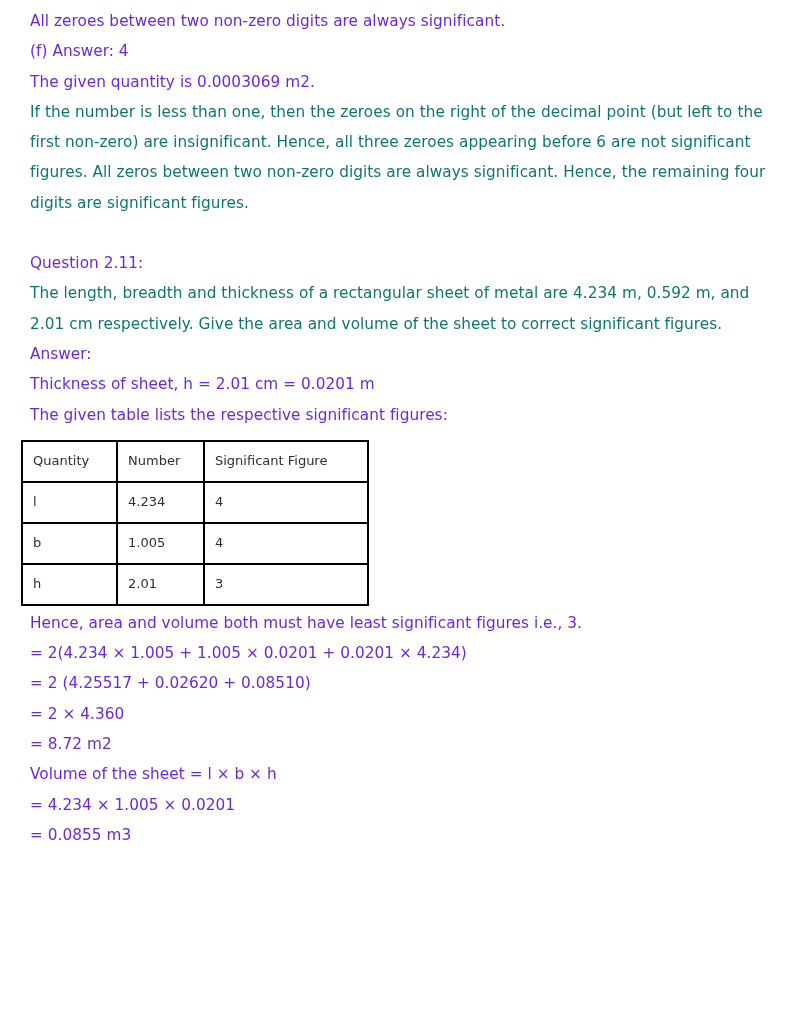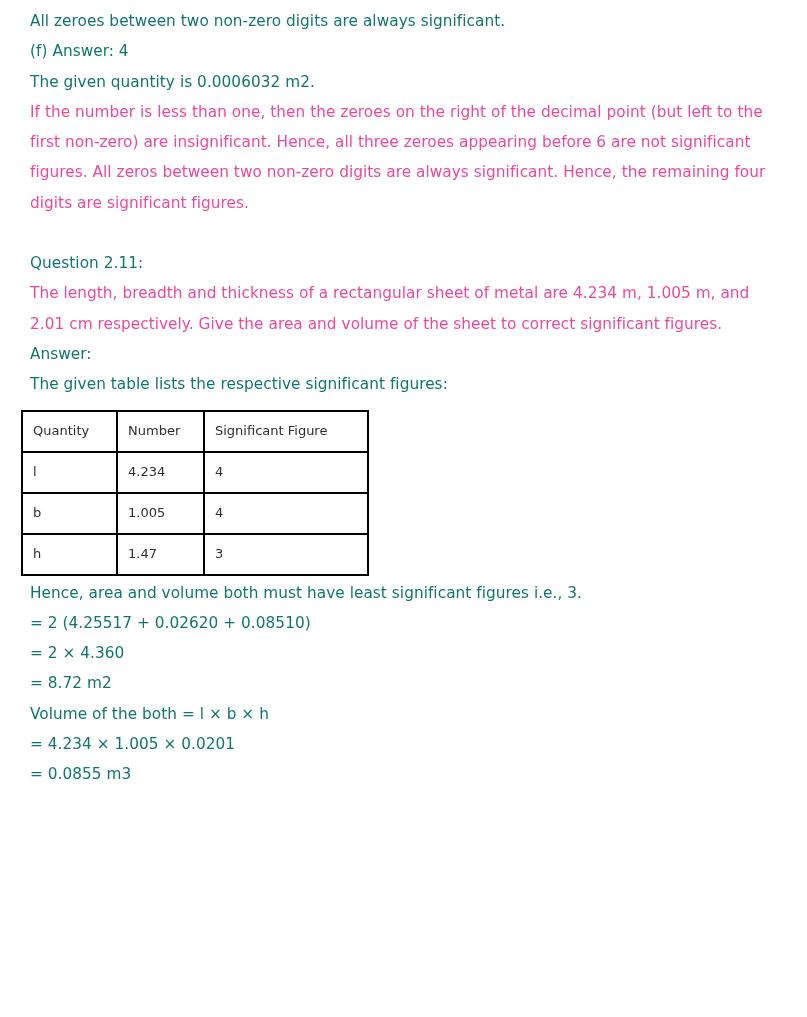--- a/index.html
+++ b/index.html
@@ -22,28 +22,28 @@
     box-sizing: border-box;
   }
   .content {
     padding-left: 30px;
     padding-right: 20px;
     padding-top: 6px;
   }
   .line {
     font-size: 15.3px;
     line-height: 30.3px;
-    color: #0f766e;
+    color: #6d28d9;
     white-space: pre-wrap;
     letter-spacing: 0.05px;
   }
   .para {
     font-size: 15.3px;
     line-height: 30.3px;
-    color: #ec4899;
+    color: #0f766e;
     max-width: 754px;
     text-align: left;
     letter-spacing: 0.05px;
   }
   .spacer {
     height: 30px;
   }
   
   .sig-table-wrap {
     margin-top: 10px;
@@ -75,34 +75,35 @@
 </head>
 <body>
 
 <div class="page">
   <div class="content">
 
     <div class="line">All zeroes between two non-zero digits are always significant.</div>
 
     <div class="line">(f) Answer: 4</div>
 
-    <div class="line">The given quantity is 0.0006032 m2.</div>
+    <div class="line">The given quantity is 0.0003069 m2.</div>
 
     <div class="para">If the number is less than one, then the zeroes on the right of the decimal point (but left to the first non-zero) are insignificant. Hence, all three zeroes appearing before 6 are not significant figures. All zeros between two non-zero digits are always significant. Hence, the remaining four digits are significant figures.</div>
 
     <div class="spacer"></div>
 
     <div class="line">Question 2.11:</div>
 
-    <div class="para">The length, breadth and thickness of a rectangular sheet of metal are 4.234 m, 1.005 m, and 2.01 cm respectively. Give the area and volume of the sheet to correct significant figures.</div>
+    <div class="para">The length, breadth and thickness of a rectangular sheet of metal are 4.234 m, 0.592 m, and 2.01 cm respectively. Give the area and volume of the sheet to correct significant figures.</div>
 
     <div class="line">Answer:</div>
 
 
 
+    <div class="line">Thickness of sheet, h = 2.01 cm = 0.0201 m</div>
 
     <div class="line">The given table lists the respective significant figures:</div>
 
     <div class="sig-table-wrap">
       <table class="sig-table">
         <colgroup>
           <col class="c-quantity">
           <col class="c-number">
           <col class="c-sigfig">
         </colgroup>
@@ -117,37 +118,38 @@
             <td>4.234</td>
             <td>4</td>
           </tr>
           <tr>
             <td>b</td>
             <td>1.005</td>
             <td>4</td>
           </tr>
           <tr>
             <td>h</td>
-            <td>1.47</td>
+            <td>2.01</td>
             <td>3</td>
           </tr>
         </tbody>
       </table>
     </div>
 
     <div class="line">Hence, area and volume both must have least significant figures i.e., 3.</div>
 
 
+    <div class="line">= 2(4.234 × 1.005 + 1.005 × 0.0201 + 0.0201 × 4.234)</div>
 
     <div class="line">= 2 (4.25517 + 0.02620 + 0.08510)</div>
 
     <div class="line">= 2 × 4.360</div>
 
     <div class="line">= 8.72 m2</div>
 
-    <div class="line">Volume of the both = l × b × h</div>
+    <div class="line">Volume of the sheet = l × b × h</div>
 
     <div class="line">= 4.234 × 1.005 × 0.0201</div>
 
     <div class="line">= 0.0855 m3</div>
 
   </div>
 </div>
 
 </body></html>

